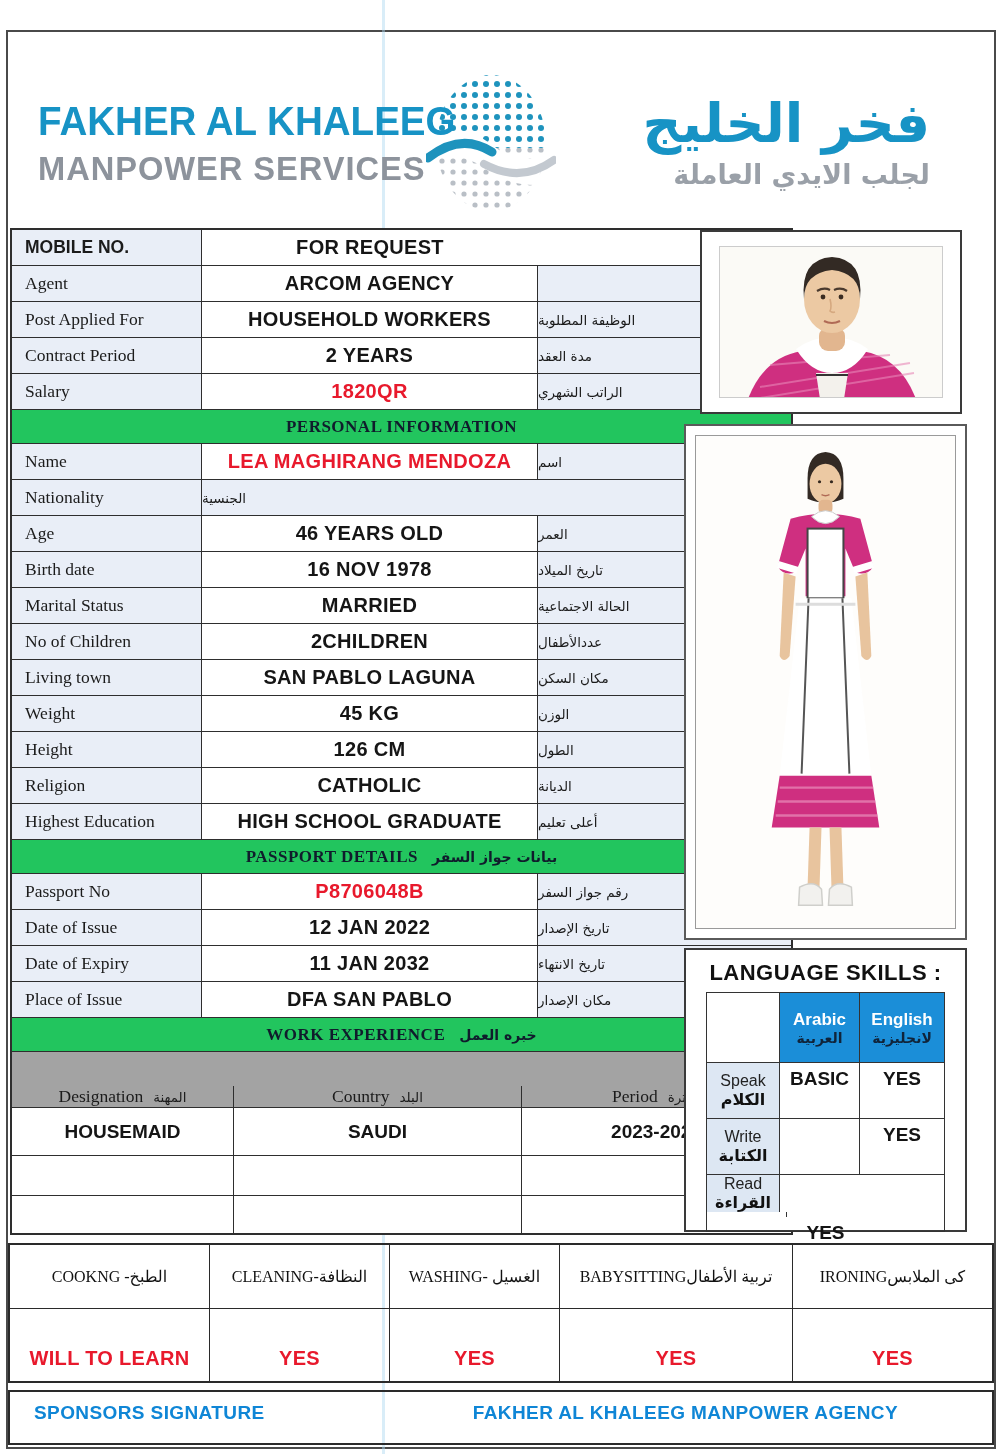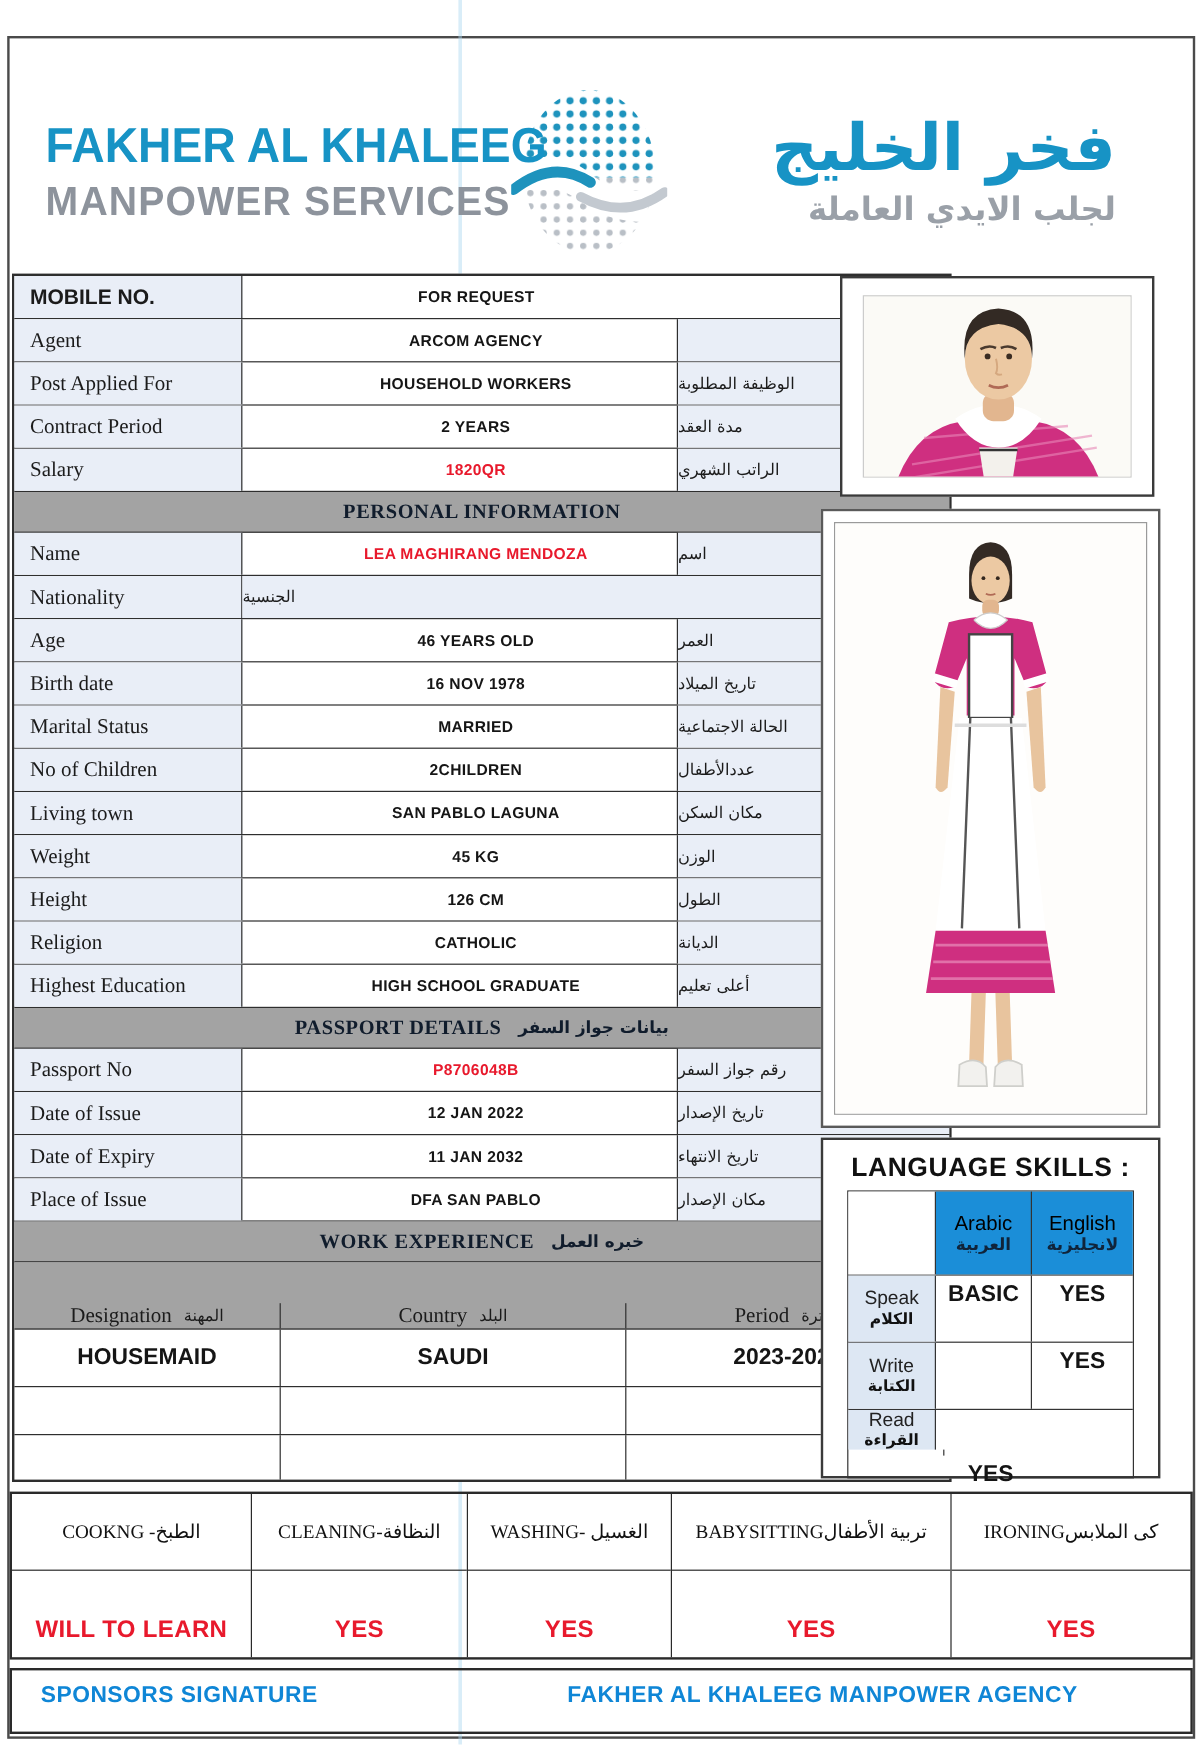--- a/index.html
+++ b/index.html
@@ -22,26 +22,26 @@
 
   
   .main-table { position:absolute; left:10px; top:228px; width:783px; border:2px solid #2e2e2e; background:#fff; }
   .trow { display:flex; height:36px; border-bottom:1px solid #2e2e2e; }
   .trow:last-child { border-bottom:none; }
   .cell { display:flex; align-items:center; overflow:hidden; }
   .cell.lab { width:190px; background:#e9eef7; border-right:1px solid #2e2e2e; padding-left:13px;
               font-family:"Liberation Serif", serif; font-size:17.5px; color:#1b1b1b; }
   .cell.lab.lab-bold { font-family:"Liberation Sans", sans-serif; font-weight:800; font-size:17.5px; }
   .cell.val { width:336px; border-right:1px solid #2e2e2e; justify-content:center;
-              font-weight:800; font-size:13px; color:#151515; letter-spacing:.3px;margin-left:27px; }
+              font-weight:800; font-size:20px; color:#151515; letter-spacing:.3px; }
   .cell.val.merged { width:482px; border-right:none; padding-right:146px; }
   .cell.ar  { flex:1; background:#e9eef7; justify-content:flex-end; padding-right:10px;
               font-family:"DejaVu Sans", sans-serif; font-size:13.5px; color:#1b1b1b; direction:rtl; }
   .red { color:#e8192c !important; }
-  .section-bar { height:34px; background:#a3a3a3; border-bottom:1px solid #2e2e2e;
+  .section-bar { height:34px; background:#22c55e; border-bottom:1px solid #2e2e2e;
                  display:flex; align-items:center; justify-content:center; gap:14px;
                  font-family:"Liberation Serif", serif; font-weight:700; font-size:17px; color:#101c2c; letter-spacing:.5px; }
   .section-bar .ar-part { font-family:"DejaVu Sans", sans-serif; font-size:14px; font-weight:700; }
 
   
   .wrow { display:flex; border-bottom:1px solid #2e2e2e; }
   .wrow:last-child { border-bottom:none; }
   .wcell { display:flex; align-items:center; justify-content:center; gap:10px; border-right:1px solid #2e2e2e; }
   .wcell:last-child { border-right:none; }
   .wc1 { width:222px; } .wc2 { width:288px; } .wc3 { flex:1; }
@@ -60,26 +60,26 @@
   .lang-title { text-align:center; font-weight:800; font-size:22px; color:#111; letter-spacing:.5px; margin:2px 0 6px 0; white-space:nowrap; }
   .lang-table { border:1px solid #333; }
   .lrow { display:flex; border-bottom:1px solid #333; }
   .lrow:last-child { border-bottom:none;flex-direction:column; }
   .lcell { border-right:1px solid #333; display:flex; flex-direction:column; align-items:center; }
   .lcell:last-child { border-right:none; }
   .lc0 { width:73px; } .lc1 { width:80px; } .lc2 { flex:1; }
   .lhead { height:70px; }
   .lhead .lc0 { background:#fff; }
   .lhead .lc1, .lhead .lc2 { background:#1b8ed8; justify-content:center; }
-  .lhead .en { font-size:17px; color:#000000; font-weight:400; }
+  .lhead .en { font-size:17px; color:#ffffff; font-weight:700; }
   .lhead .arw { font-family:"DejaVu Sans", sans-serif; font-size:14px; font-weight:700; color:#10243a; }
   .ldata { height:56px; }
   .ldata .lc0 { background:#dde7f3; justify-content:center; }
   .ldata .lc0 .en { font-size:16px; color:#222; }
-  .ldata .lc0 .arw { font-family:"DejaVu Sans", sans-serif; font-size:13px; font-weight:700; color:#111; }
+  .ldata .lc0 .arw { font-family:"DejaVu Sans", sans-serif; font-size:16px; font-weight:700; color:#111; }
   .ldata .lc1, .ldata .lc2 { justify-content:flex-start; padding-top:5px; font-weight:800; font-size:19px; color:#141414; }
 
   
   .skills-table { position:absolute; left:8px; top:1243px; width:986px; height:140px; border:2px solid #2a2a2a; display:flex; }
   .skill-col { border-right:1.5px solid #2a2a2a; display:flex; flex-direction:column; }
   .skill-col:last-child { border-right:none; }
   .sc0 { width:200px; } .sc1 { width:180px; } .sc2 { width:170px; } .sc3 { width:233px; } .sc4 { flex:1; }
   .skill-head { height:64px; border-bottom:1.5px solid #2a2a2a; display:flex; align-items:center; justify-content:center;
                 font-family:"Liberation Serif", serif; font-size:16px; color:#111; text-align:center; padding:0 4px; }
   .skill-val { flex:1; display:flex; align-items:center; justify-content:center; padding-top:26px;

